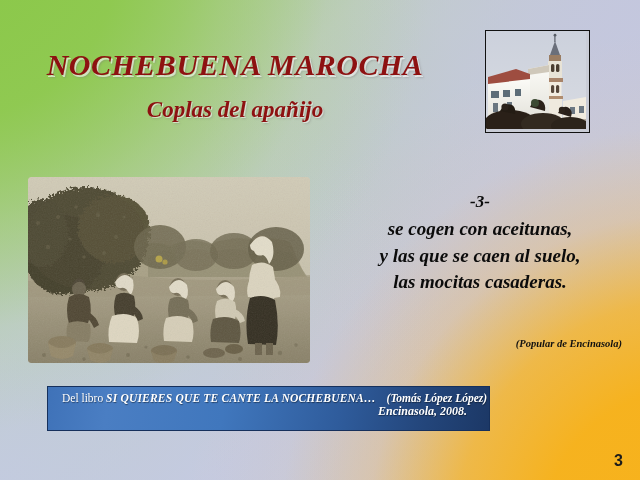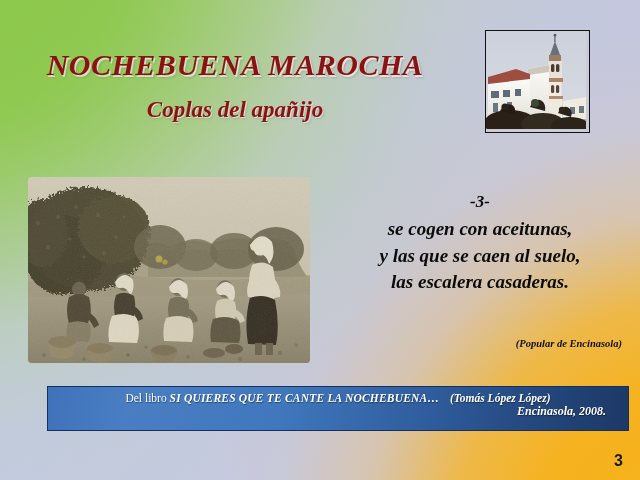--- a/index.html
+++ b/index.html
@@ -127,21 +127,21 @@
     font-style: italic;
     font-weight: bold;
     color: #101010;
   }
 
   
   #banner {
     position: absolute;
     left: 47px;
     top: 386px;
-    width: 582px;
+    width: 443px;
     height: 45px;
     border: 1.5px solid #16305c;
     background: linear-gradient(100deg, #3f72b8 0%, #4a7ec3 14%, #4077bd 40%, #2f5c9c 66%, #24477d 84%, #1c3866 100%);
     box-sizing: border-box;
     padding: 5px 14px 0 14px;
     color: #ffffff;
   }
   #banner-line1 {
     font-size: 11.5px;
     text-align: center;
@@ -380,21 +380,21 @@
       <rect x="0" y="0" width="282" height="186" filter="url(#grain)" opacity="0.55"></rect>
 
       <rect x="0" y="0" width="282" height="186" fill="#6b5f3c" opacity="0.1"></rect>
     </svg>
   </div>
 
   <div id="poem">
     <div class="stanza-num">-3-</div>
     <div class="line">se cogen con aceitunas,</div>
     <div class="line">y las que se caen al suelo,</div>
-    <div class="line">las escalera casaderas.</div>
+    <div class="line">las mocitas casaderas.</div>
   </div>
   <div id="poem-source">(Popular de Encinasola)</div>
 
   <div id="banner">
     <div id="banner-line1">
       <span>Del libro</span>
       <span class="book-title">SI QUIERES QUE TE CANTE LA NOCHEBUENA…</span>
       <span class="author">(Tomás López López)</span>
     </div>
     <div id="banner-line2">Encinasola, 2008.</div>

